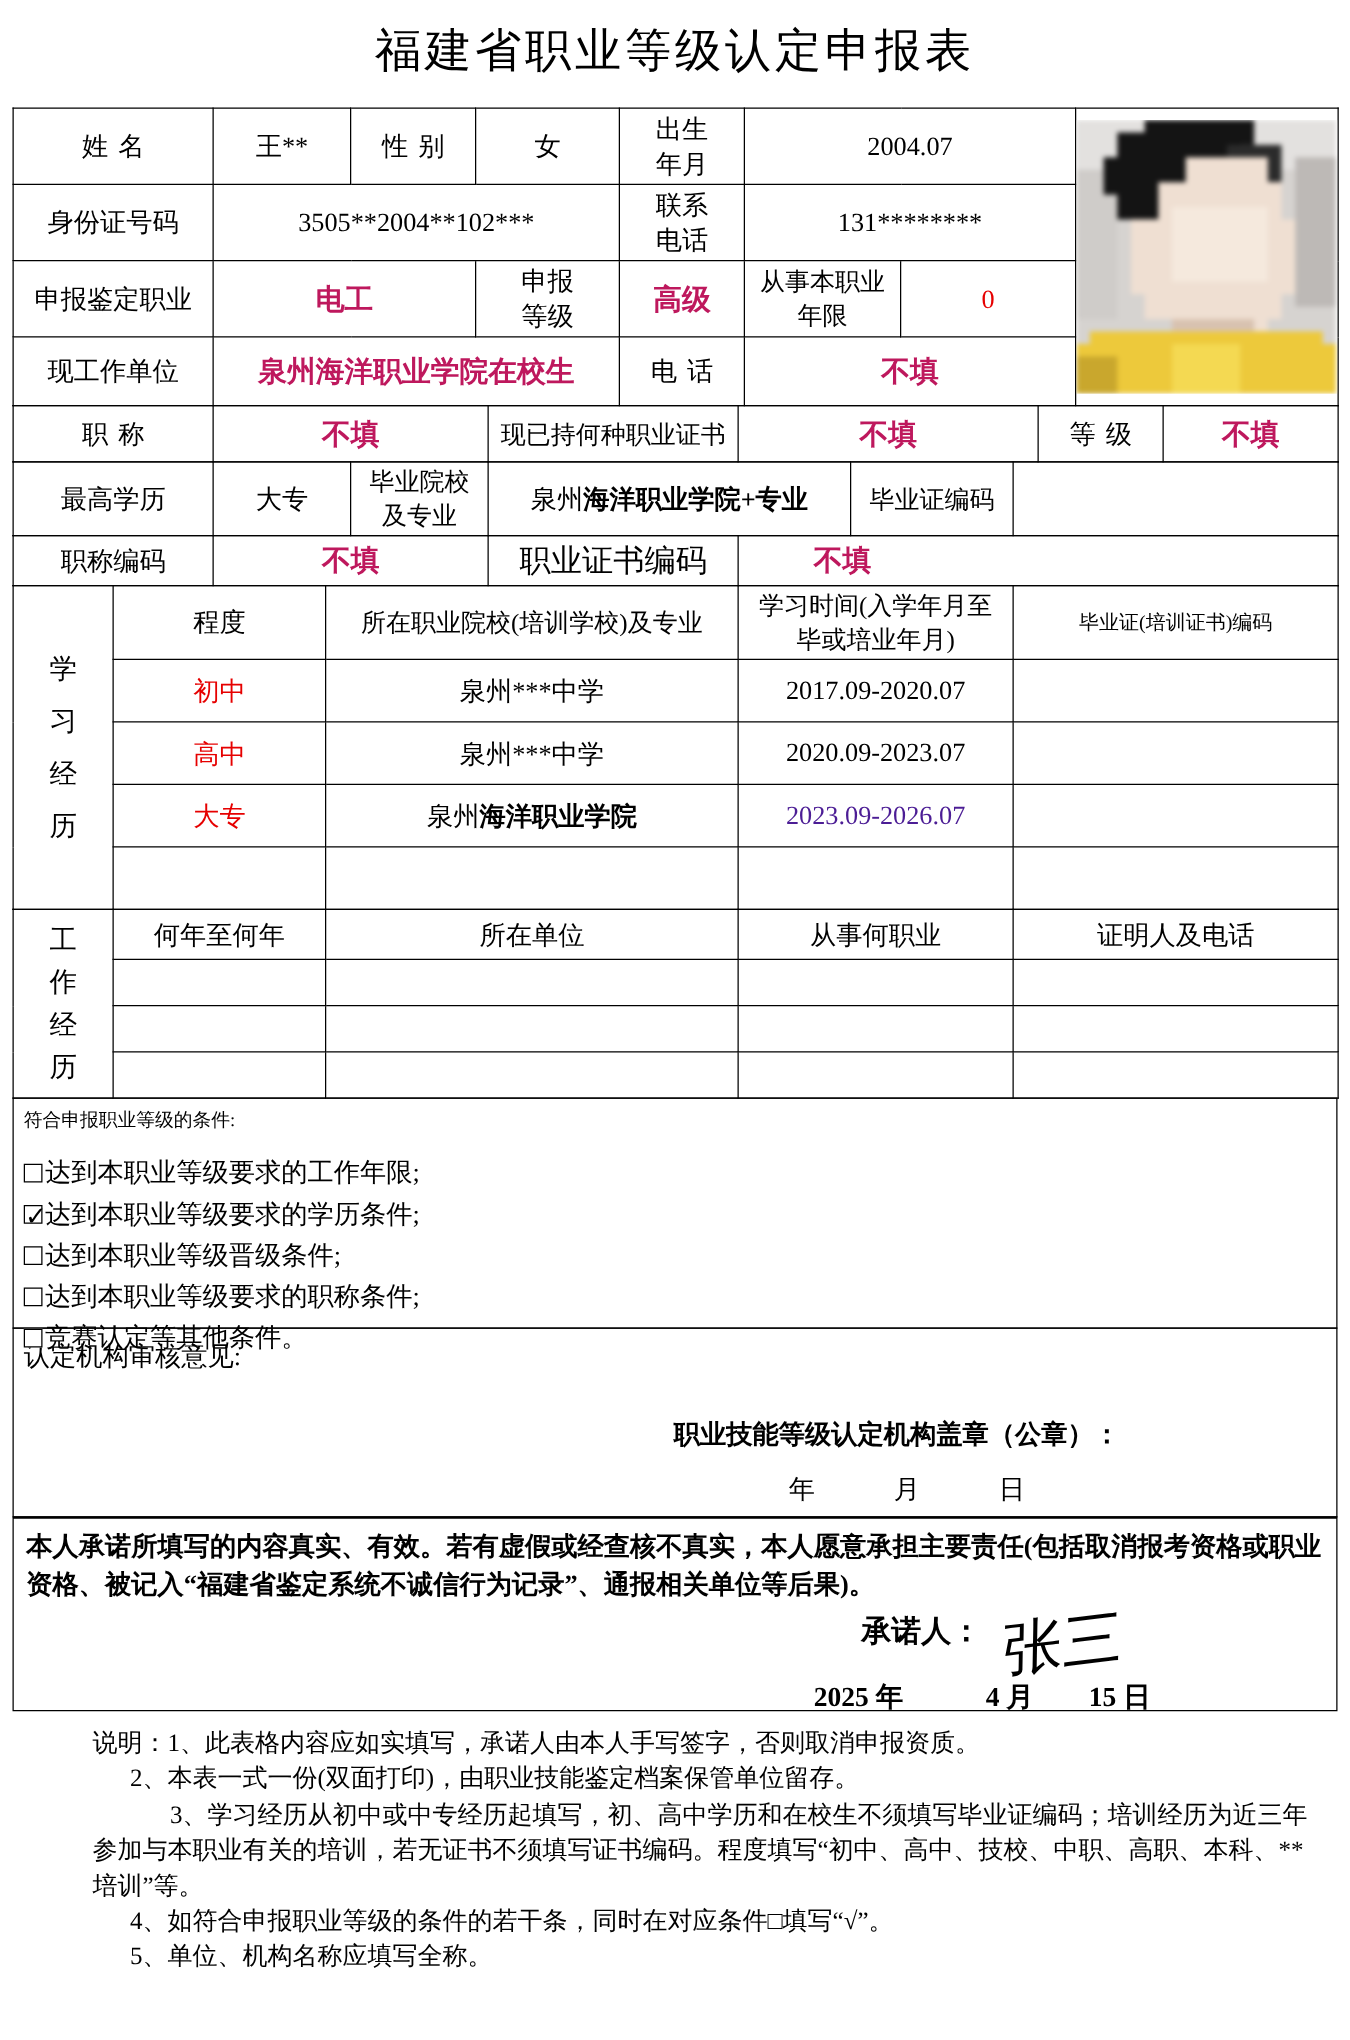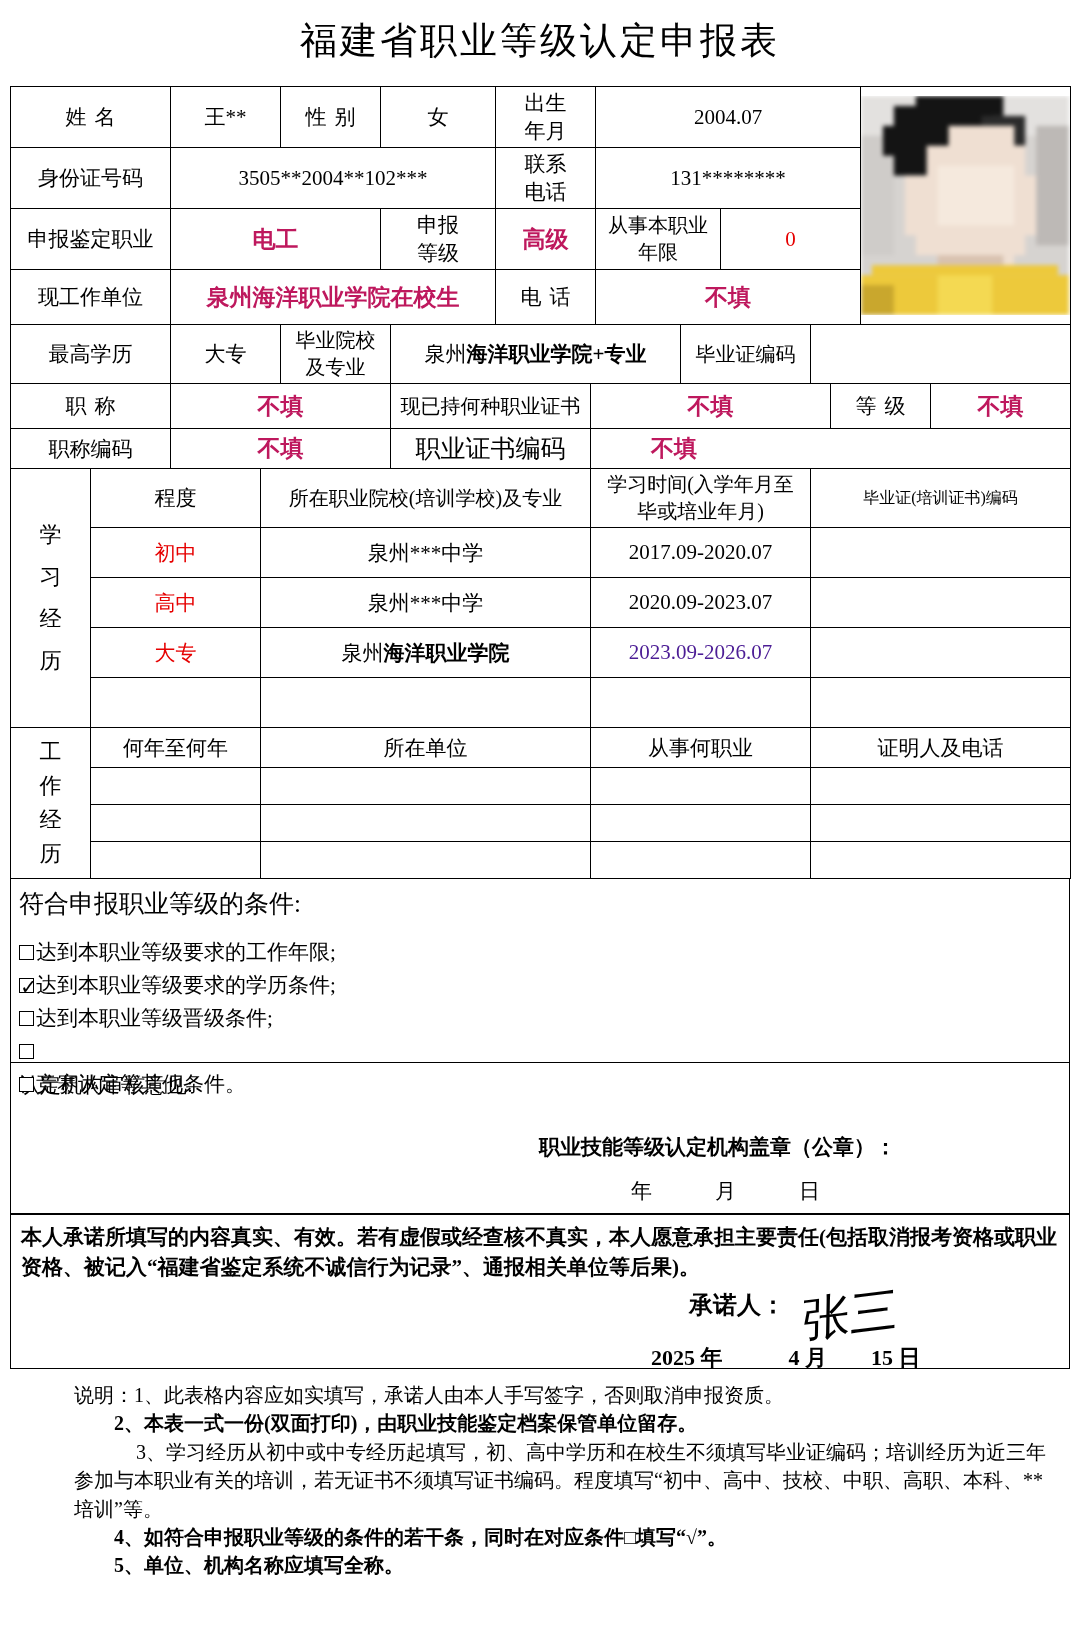--- a/index.html
+++ b/index.html
@@ -40,21 +40,21 @@
 
   .photo-cell { padding: 0; }
   .photo-wrap { width: 100%; height: 100%; overflow: hidden; }
   .photo-wrap svg { display: block; width: 208px; height: 219px; filter: blur(2px); }
 
   .box {
     width: 1060px; border: 1px solid #000; margin-top: -1px;
     font-size: 21px;
   }
   .cond-box { height: 185px; padding: 8px 10px 0 8px; }
-  .cond-title { font-size: 25px; margin-bottom: 16px; }
+  .cond-title { font-size: 15px; margin-bottom: 16px; }
   .cond-item { line-height: 33px; white-space: nowrap; }
   .cb {
     display: inline-block; width: 15px; height: 15px;
     border: 1.5px solid #000; margin-right: 2px; vertical-align: -1px;
     position: relative; background: #fff;
   }
   .cb .check {
     position: absolute; top: -8px; left: 0px; font-size: 21px; font-weight: bold;
     font-family: "DejaVu Sans", sans-serif;
   }
@@ -69,21 +69,21 @@
   .commit-sign-row { padding-left: 668px; margin-top: 0px; height: 58px; }
   .signer-label { font-weight: bold; font-size: 24px; vertical-align: 18px; }
   .signature {
     display: inline-block; font-size: 48px; margin-left: 12px;
     transform: rotate(-7deg) skewX(-8deg);
     font-family: "DejaVu Serif", serif;
   }
   .commit-date { padding-left: 630px; font-weight: bold; font-size: 22px; margin-top: 2px; }
 
   .notes { padding: 12px 14px 0 64px; font-size: 20px; line-height: 1.42; }
-  .note-ind  { margin-left: 40px; font-weight: bold; }
+  .note-ind  { margin-left: 30px; }
   .note-hang { text-indent: 62px; }
 </style>
 </head>
 <body>
 
 <div class="page">
 
   <div class="title">福建省职业等级认定申报表</div>
 
   <table>
@@ -162,56 +162,56 @@
       <td colspan="3" class="redbold">泉州海洋职业学院在校生</td>
       <td class="ls">电话</td>
       <td colspan="2" class="redbold">不填</td>
     </tr>
   </tbody>
     </table>
 
   <table class="stack">
     <colgroup>
       <col style="width:160px">
+        <col style="width:220px">
+        <col style="width:200px">
+      <col style="width:240px">
+        <col style="width:100px">
+        <col style="width:140px">
+    </colgroup>
+    <tbody>
+        <tr style="height:45px">
+      <td class="ls">职称</td>
+      <td class="redbold">不填</td>
+      <td style="font-size:20px">现已持何种职业证书</td>
+      <td class="redbold">不填</td>
+      <td class="ls">等级</td>
+      <td class="redbold">不填</td>
+    </tr>
+  </tbody>
+    </table>
+
+  <table class="stack">
+    <colgroup>
+      <col style="width:160px">
         <col style="width:110px">
         <col style="width:110px">
       <col style="width:290px">
         <col style="width:130px">
         <col style="width:260px">
     </colgroup>
     <tbody>
         <tr style="height:55px">
       <td>最高学历</td>
       <td>大专</td>
       <td class="prewrap" style="font-size:20px">毕业院校
 及专业</td>
       <td><span>泉州</span><span class="bold">海洋职业学院+专业</span></td>
       <td style="font-size:20px">毕业证编码</td>
       <td></td>
-    </tr>
-  </tbody>
-    </table>
-
-  <table class="stack">
-    <colgroup>
-      <col style="width:160px">
-        <col style="width:220px">
-        <col style="width:200px">
-      <col style="width:240px">
-        <col style="width:100px">
-        <col style="width:140px">
-    </colgroup>
-    <tbody>
-        <tr style="height:45px">
-      <td class="ls">职称</td>
-      <td class="redbold">不填</td>
-      <td style="font-size:20px">现已持何种职业证书</td>
-      <td class="redbold">不填</td>
-      <td class="ls">等级</td>
-      <td class="redbold">不填</td>
     </tr>
   </tbody>
     </table>
 
   <table class="stack">
     <colgroup>
       <col style="width:160px">
         <col style="width:220px">
         <col style="width:200px">
         <col style="width:480px">
@@ -318,21 +318,21 @@
     <div class="cond-item">
       <span class="cb"></span><span>达到本职业等级要求的工作年限;</span>
     </div>
     <div class="cond-item">
       <span class="cb"><span class="check">✓</span></span><span>达到本职业等级要求的学历条件;</span>
     </div>
     <div class="cond-item">
       <span class="cb"></span><span>达到本职业等级晋级条件;</span>
     </div>
     <div class="cond-item">
-      <span class="cb"></span>
+      <span class="cb"></span><span>达到本职业等级要求的职称条件;</span>
     </div>
     <div class="cond-item">
       <span class="cb"></span><span>竞赛认定等其他条件。</span>
     </div>
   </div>
 
   <div class="box review-box">
     <div class="review-title">认定机构审核意见:</div>
     <div class="review-stamp">职业技能等级认定机构盖章（公章）：</div>
     <div class="review-date">年　　　月　　　日</div>

